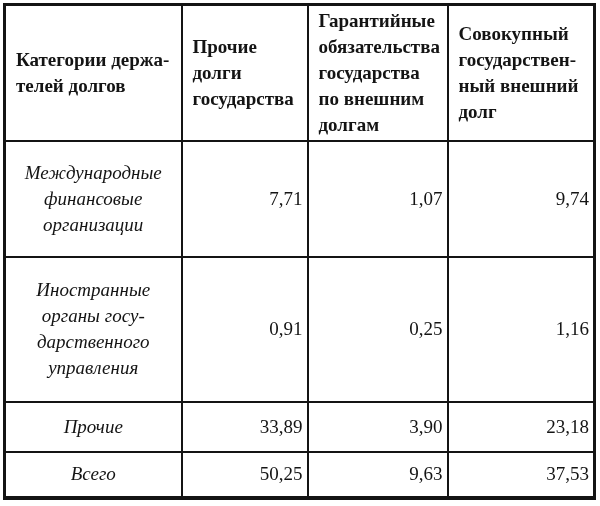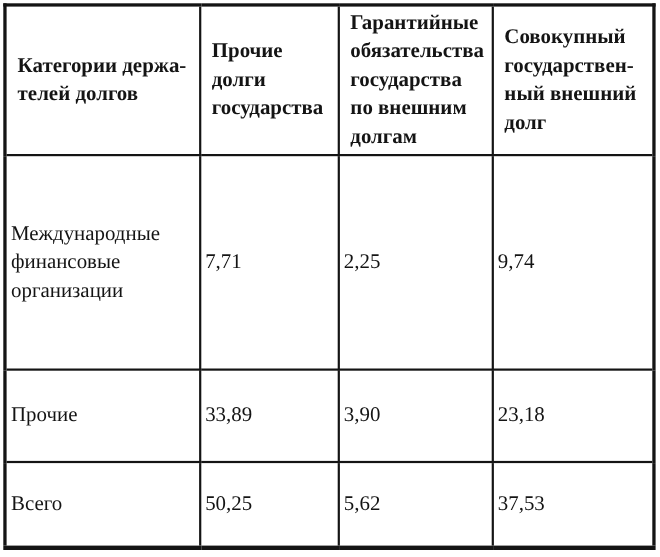--- a/index.html
+++ b/index.html
@@ -45,26 +45,27 @@
   table.debt-table thead th { border-top-width: 3px; }
   table.debt-table tbody tr:last-child td { border-bottom-width: 4px; margin-left: 17px; }
 
   table.debt-table th {
     font-weight: bold;
     text-align: left;
     white-space: pre;
     padding-left: 10px;
   }
   td.cat-cell {
-    text-align: left;
+    text-align: center;
     white-space: pre;
     padding-left: 10px;
+    font-style: italic;
   }
   td.num-cell {
-    text-align: left;
+    text-align: right;
     white-space: nowrap;
   }
   
   tr.hdr-row   { height: 133px; }
   tr.row-international { height: 93px; }
   tr.row-foreign-gov   { height: 117px; }
   tr.row-foreign-banks { height: 73px; }
   tr.row-other         { height: 40px; margin-left: 44px; }
   tr.row-total         { height: 37px; }
 </style>
@@ -96,30 +97,39 @@
 ный внешний
 долг</th>
       </tr>
     </thead>
     <tbody>
       <tr class="row-international">
         <td class="cat-cell">Международные
 финансовые
 организации</td>
         <td class="num-cell">7,71</td>
-        <td class="num-cell">2,25</td>
+        <td class="num-cell">1,07</td>
         <td class="num-cell">9,74</td>
+      </tr>
+      <tr class="row-foreign-gov">
+        <td class="cat-cell">Иностранные
+органы госу-
+дарственного
+управления</td>
+        <td class="num-cell">0,91</td>
+        <td class="num-cell">0,25</td>
+        <td class="num-cell">1,16</td>
       </tr>
       <tr class="row-other">
         <td class="cat-cell">Прочие</td>
         <td class="num-cell">33,89</td>
         <td class="num-cell">3,90</td>
         <td class="num-cell">23,18</td>
       </tr>
       <tr class="row-total">
         <td class="cat-cell">Всего</td>
         <td class="num-cell">50,25</td>
-        <td class="num-cell">5,62</td>
+        <td class="num-cell">9,63</td>
         <td class="num-cell">37,53</td>
       </tr>
     </tbody>
   </table>
 </div>
 
 </body></html>

